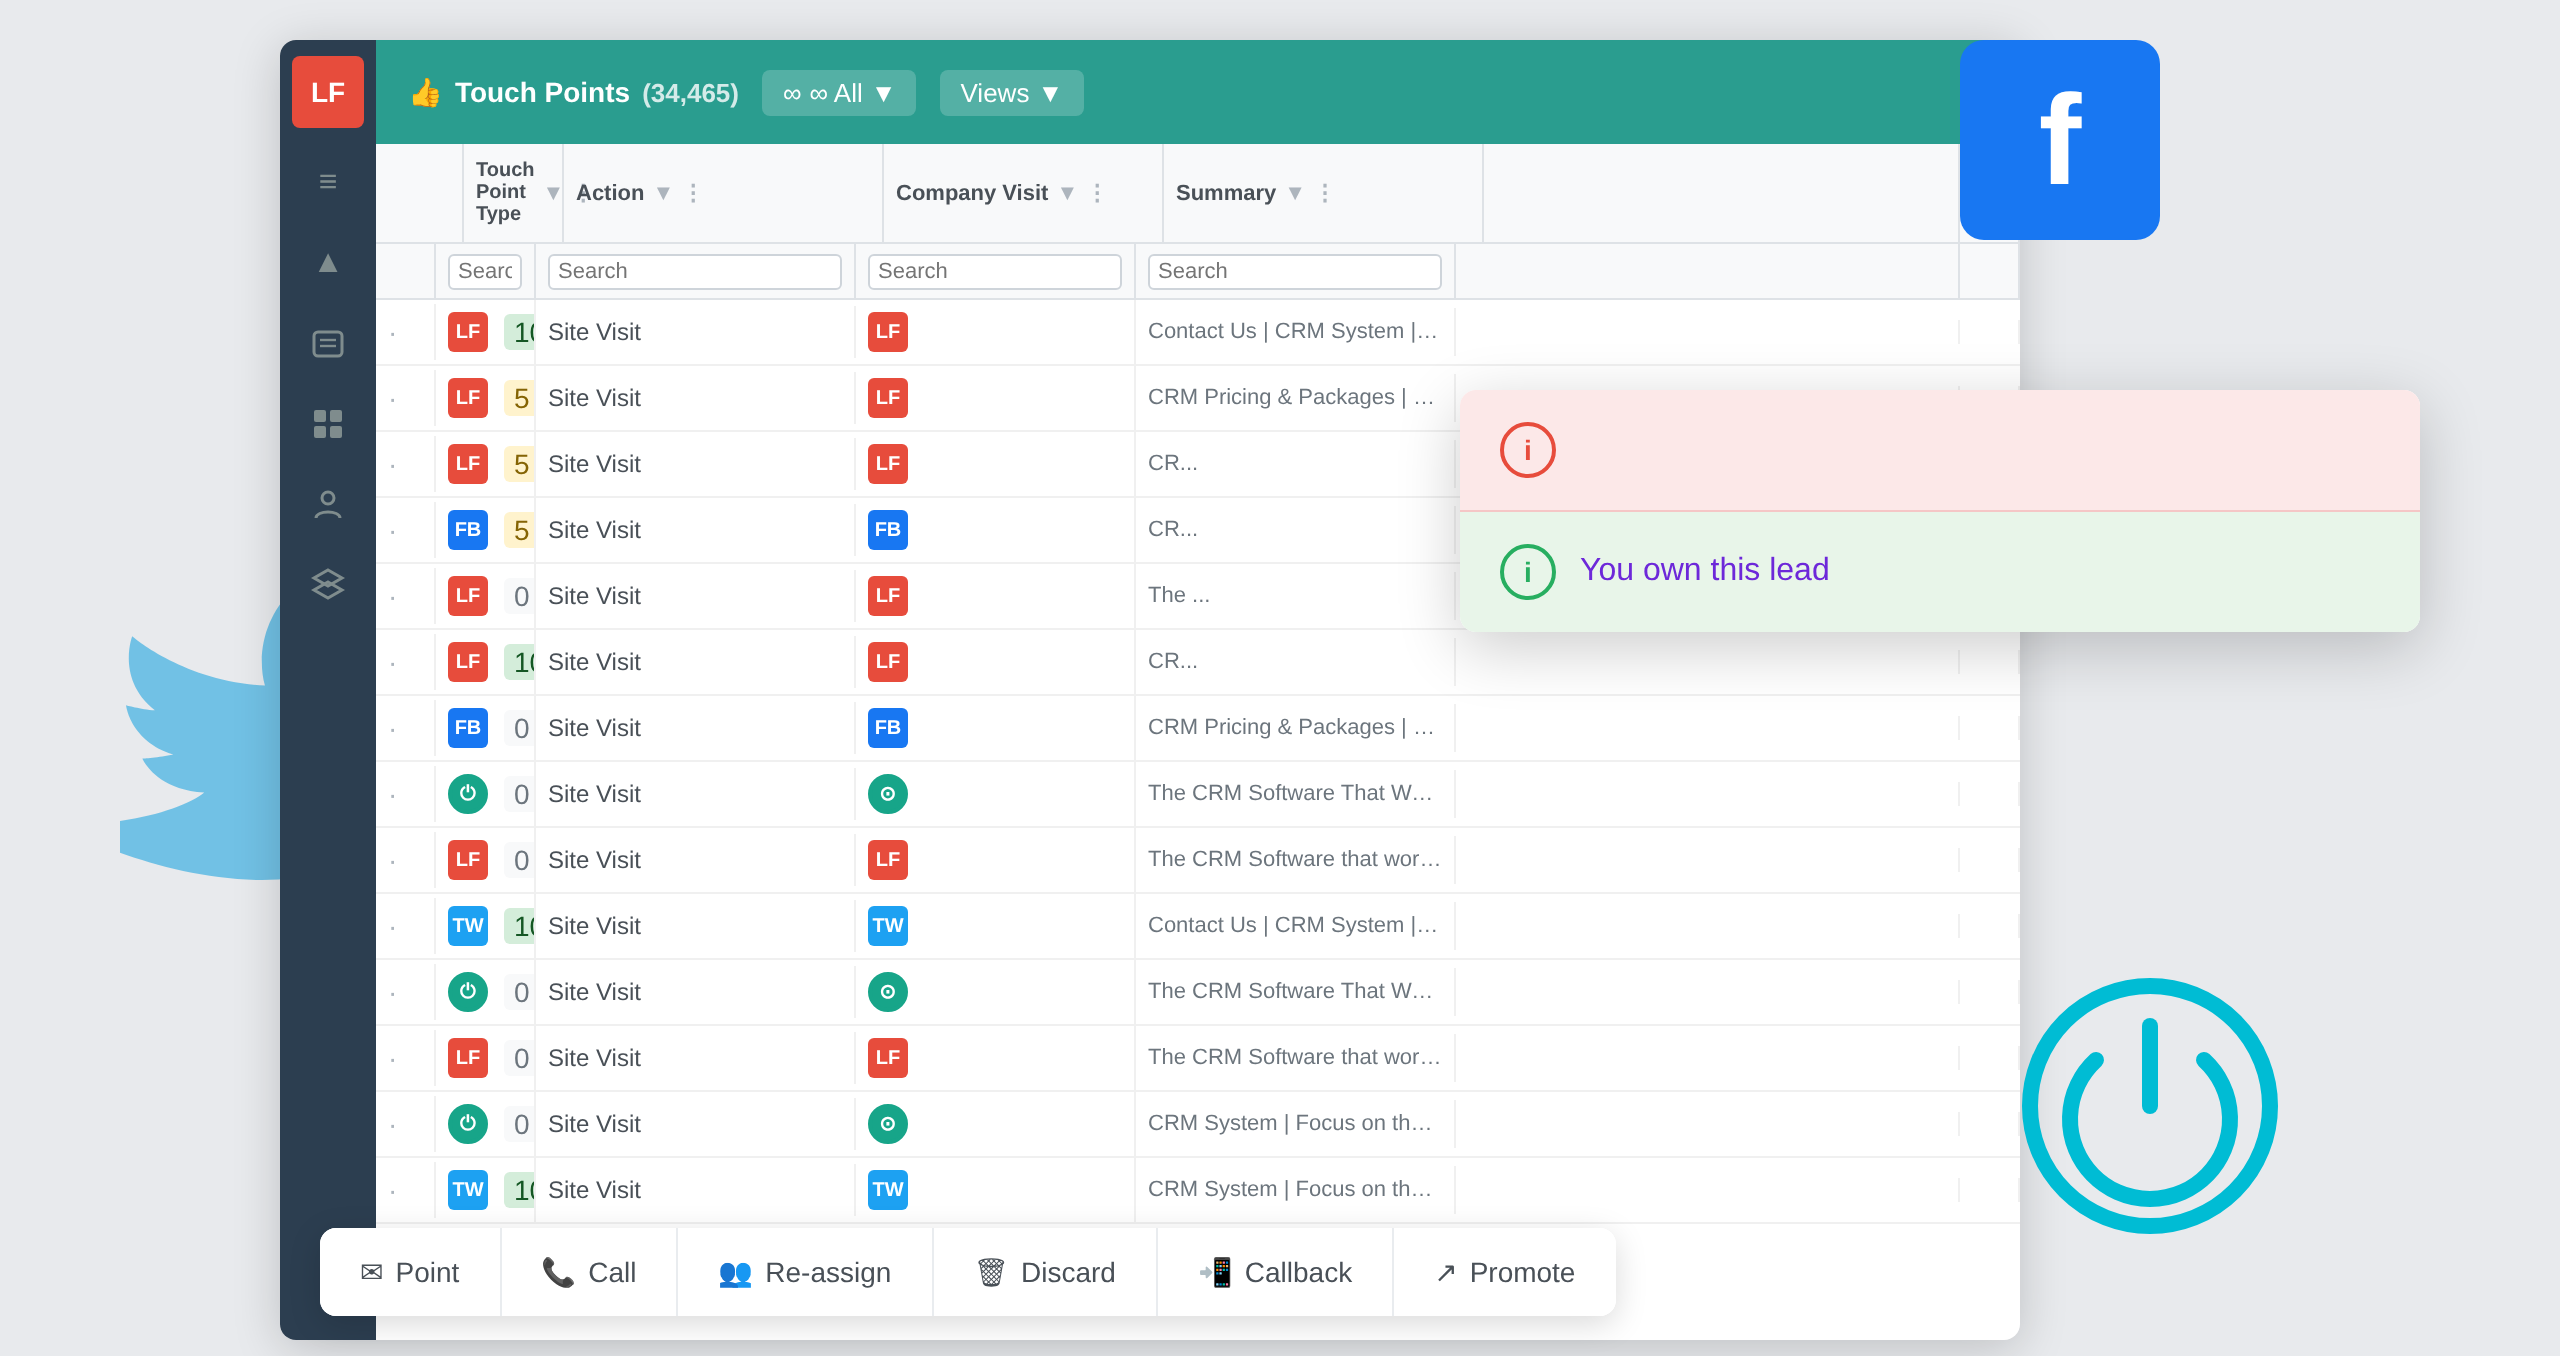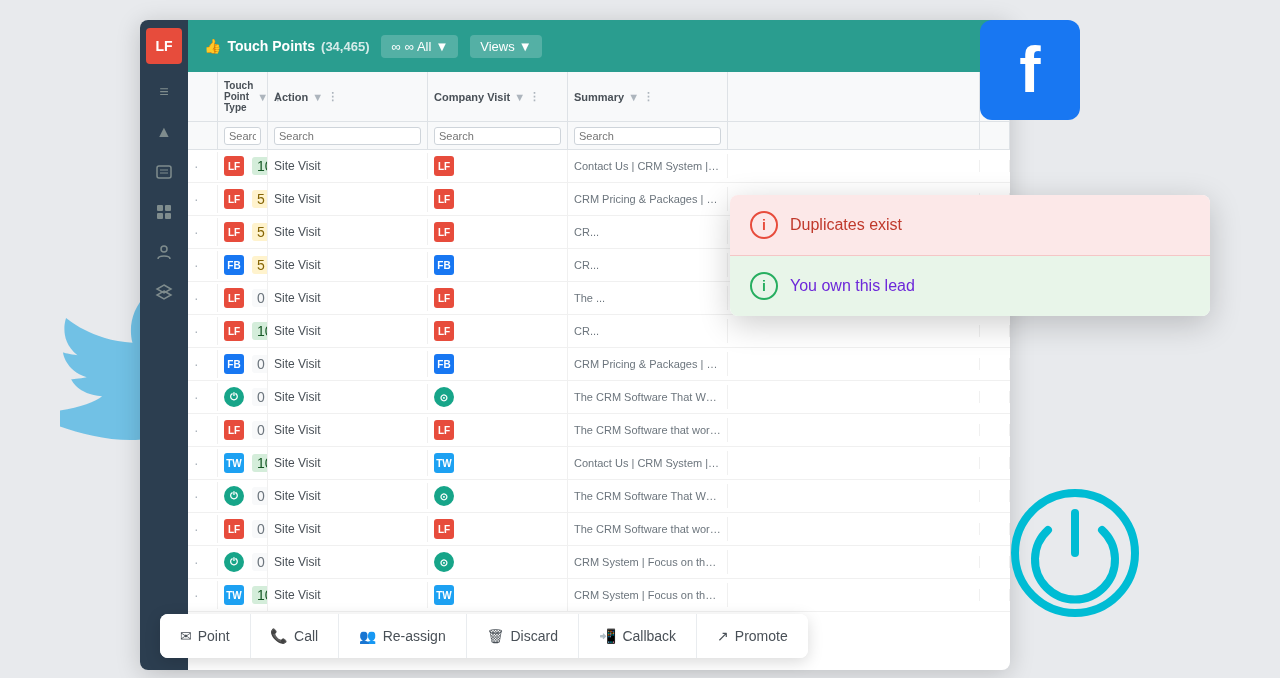--- a/index.html
+++ b/index.html
@@ -163,20 +163,21 @@
     }
 
     .table-header {
       display: grid;
       grid-template-columns: 30px 50px 160px 140px 160px 1fr 30px;
       background: #f8f9fa;
       border-bottom: 1px solid #dee2e6;
       position: sticky;
       top: 0;
       z-index: 2;
+      padding-left: 14px;
     }
 
     .col-header {
       padding: 8px 6px;
       font-size: 11px;
       color: #495057;
       font-weight: 600;
       border-right: 1px solid #dee2e6;
       display: flex;
       align-items: center;
@@ -752,21 +753,20 @@
         </div>
     </div>
   </div>
 </div>
 
 <div class="notification-popup">
   <div class="notif-row-red">
     <div class="notif-icon notif-icon-red">
       <span>i</span>
     </div>
-    <span class="notif-text notif-text-red">Duplicates exist</span>
   </div>
   <div class="notif-row-green">
     <div class="notif-icon notif-icon-green">
       <span>i</span>
     </div>
     <span class="notif-text notif-text-green">You own this lead</span>
   </div>
 </div>
 
 <div class="action-bar">

